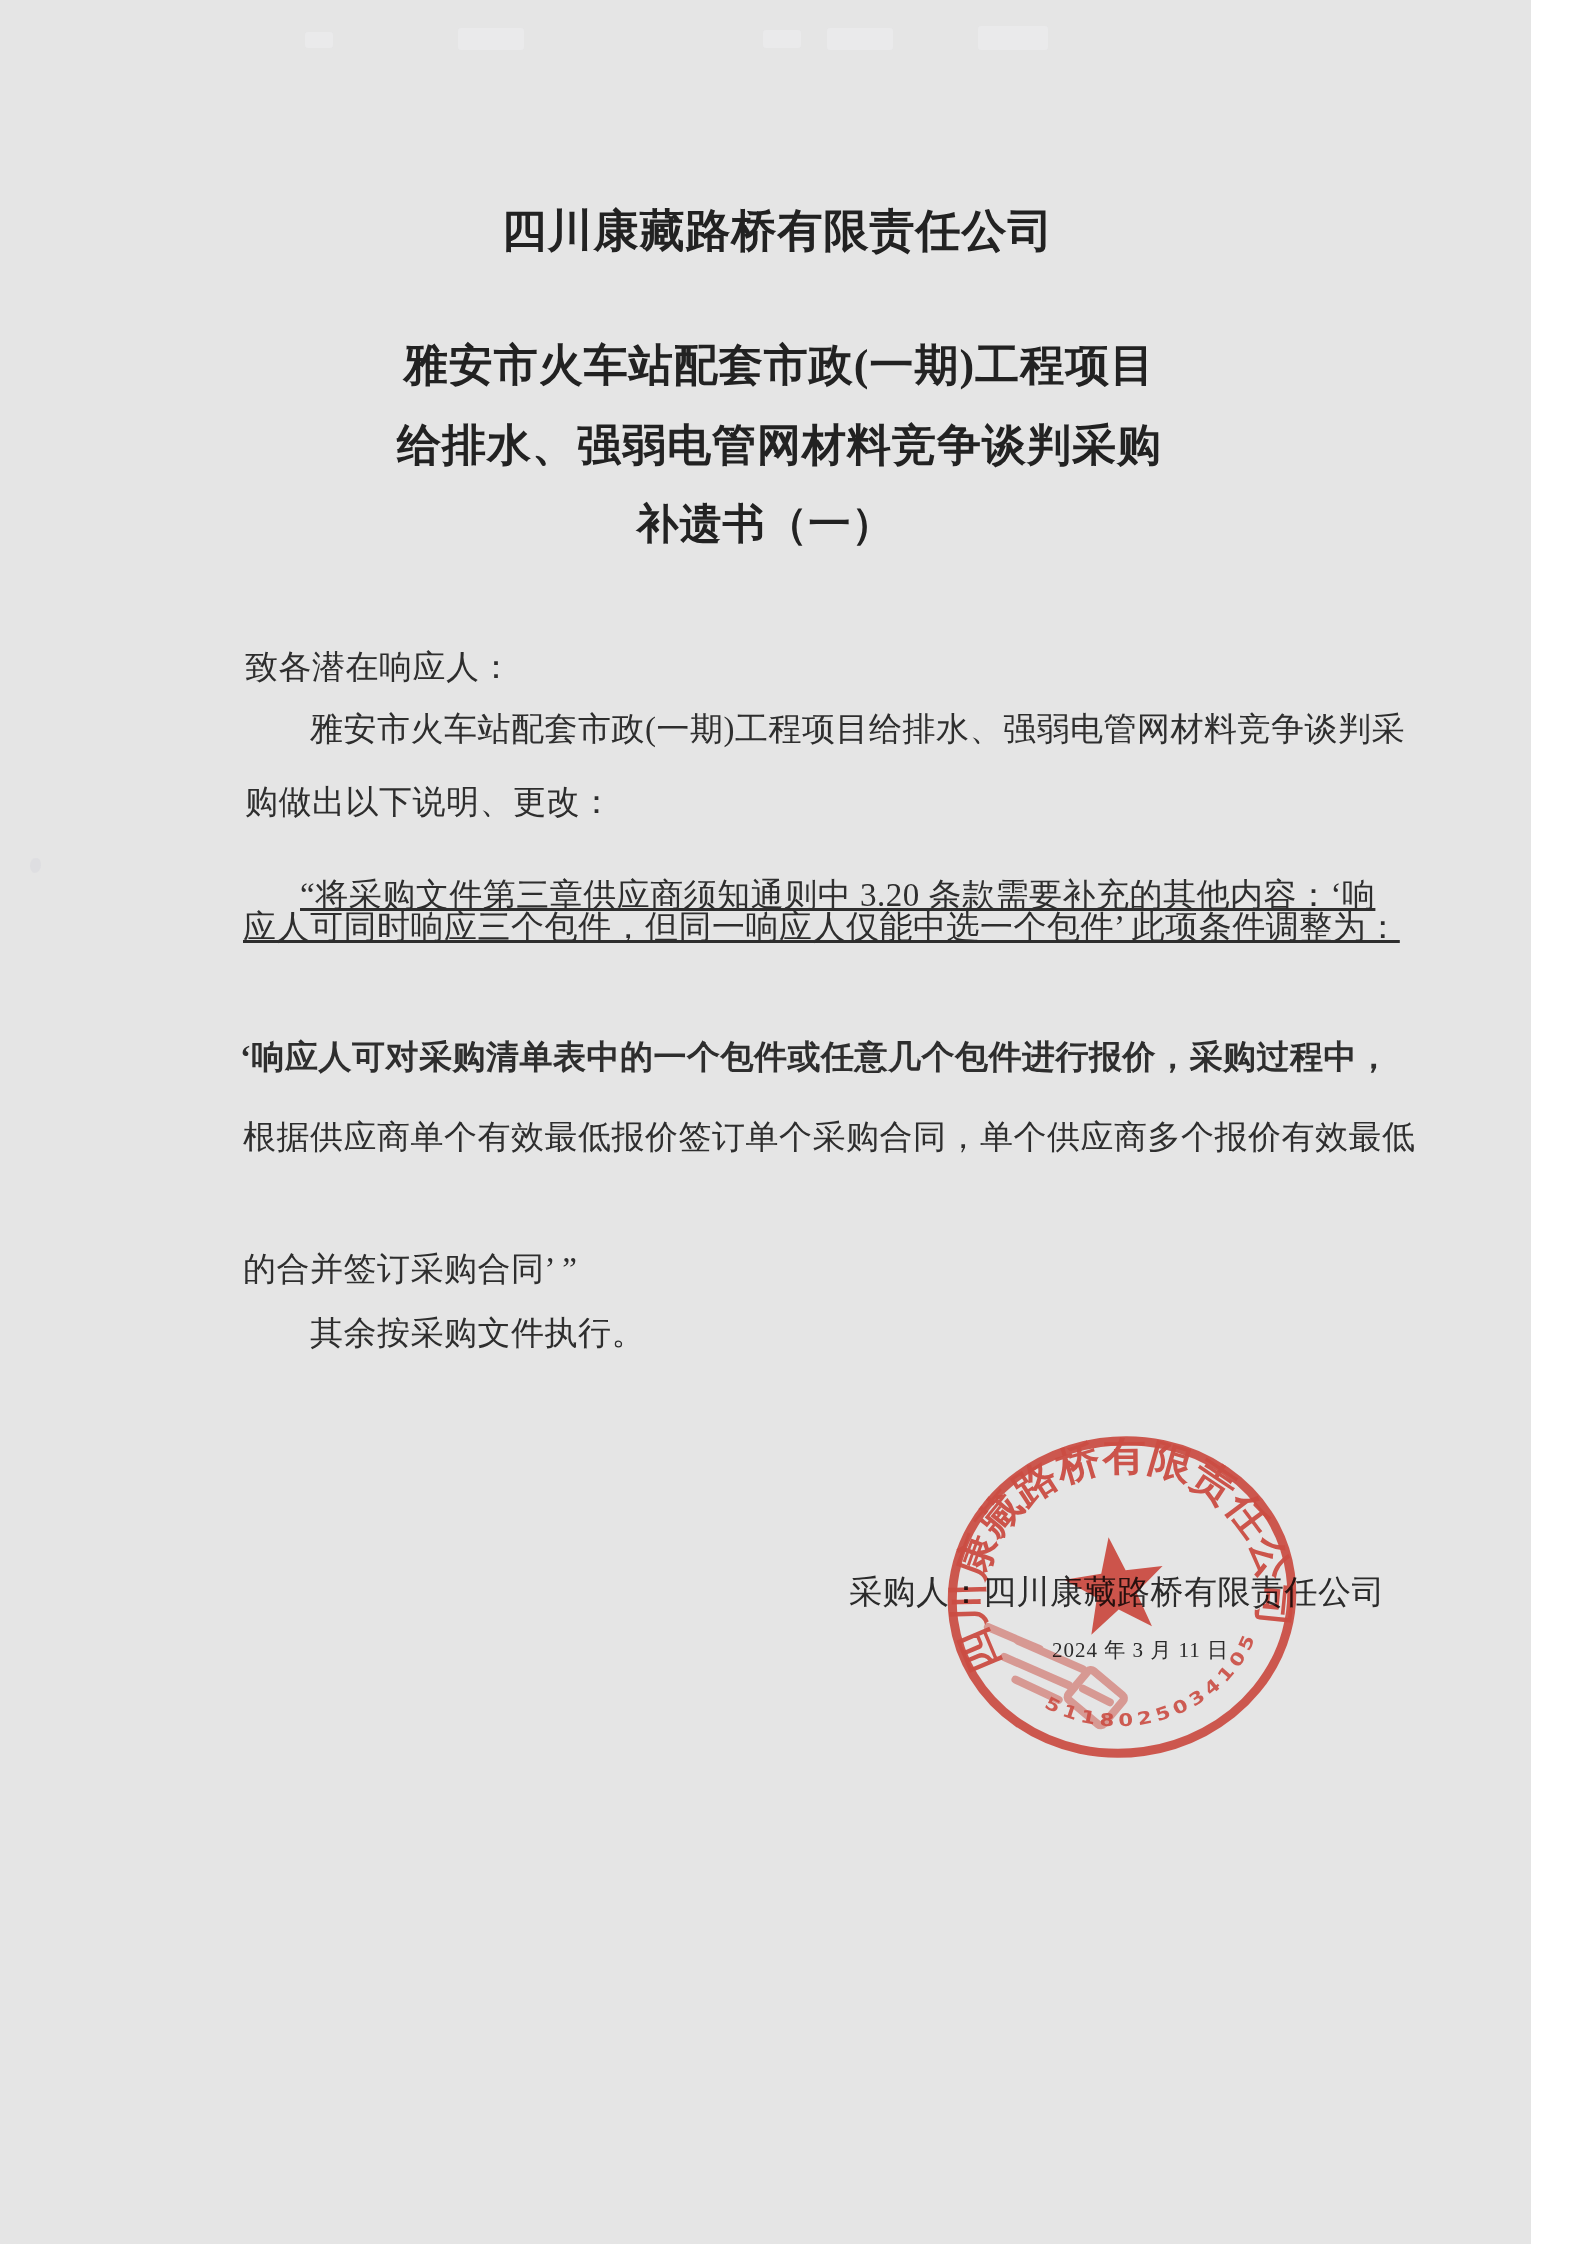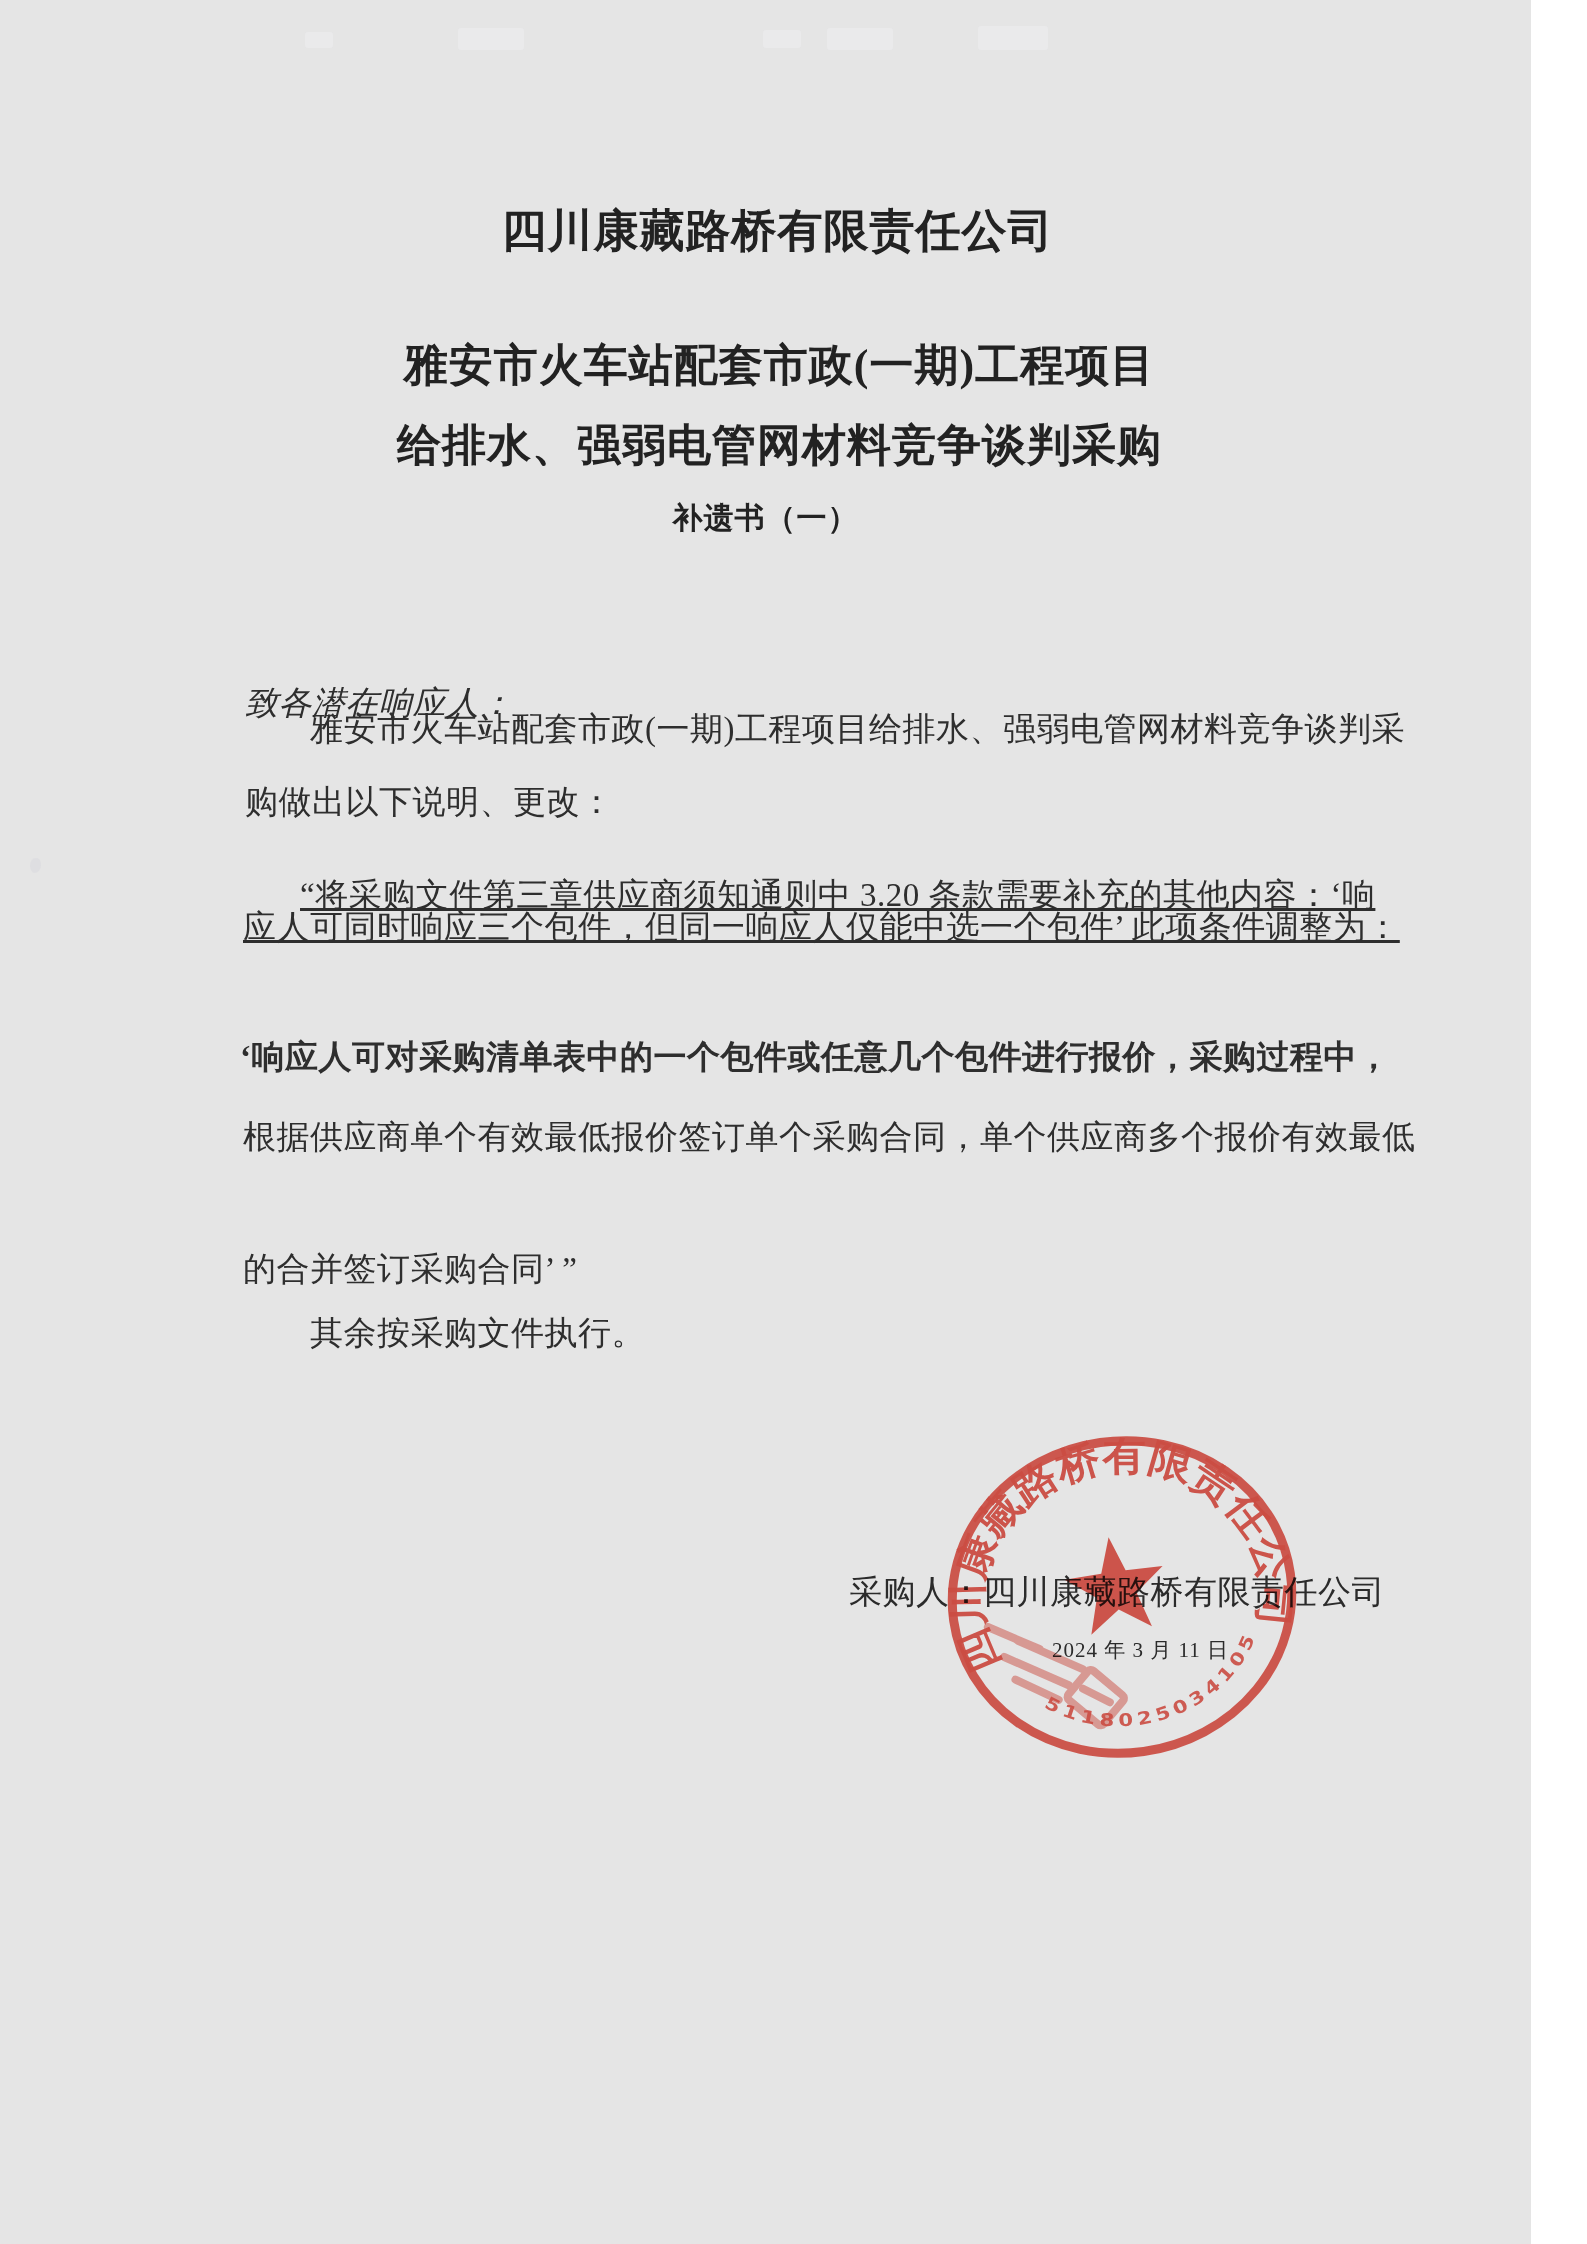--- a/index.html
+++ b/index.html
@@ -16,29 +16,29 @@
     position:absolute;left:0;width:100%;
     text-align:center;
     font-weight:700;color:#222;
     letter-spacing:1px;
     line-height:1;
     white-space:nowrap;
   }
   .h-company{top:209px;font-size:45px;transform:translateX(12px);}
   .h-proj1{top:344px;font-size:44px;transform:translateX(14px);}
   .h-proj2{top:424px;font-size:44px;transform:translateX(14px);}
-  .h-doc{top:503px;font-size:30px;}
+  .h-doc{top:503px;font-size:42px;}
   
   .bline{
     position:absolute;
     font-size:33px;line-height:1.2;
     color:#2e2e2e;white-space:nowrap;
     letter-spacing:0.5px;
   }
-  .bl-1{top:684px;left:245px;font-style:italic;}
+  .bl-1{top:648px;left:245px;}
   .bl-2{top:710px;left:310px;}
   .bl-3{top:783px;left:245px;text-align:right;}
   .bl-4{top:876px;left:300px;text-decoration:underline;}
   .bl-5{top:908px;left:243px;text-decoration:underline;}
   .bl-6{top:1038px;left:240px;font-weight:bold;}
   .bl-7{top:1118px;left:243px;text-align:center;}
   .bl-8{top:1250px;left:243px;}
   .bl-9{top:1314px;left:310px;}
   
   .sig-buyer{

